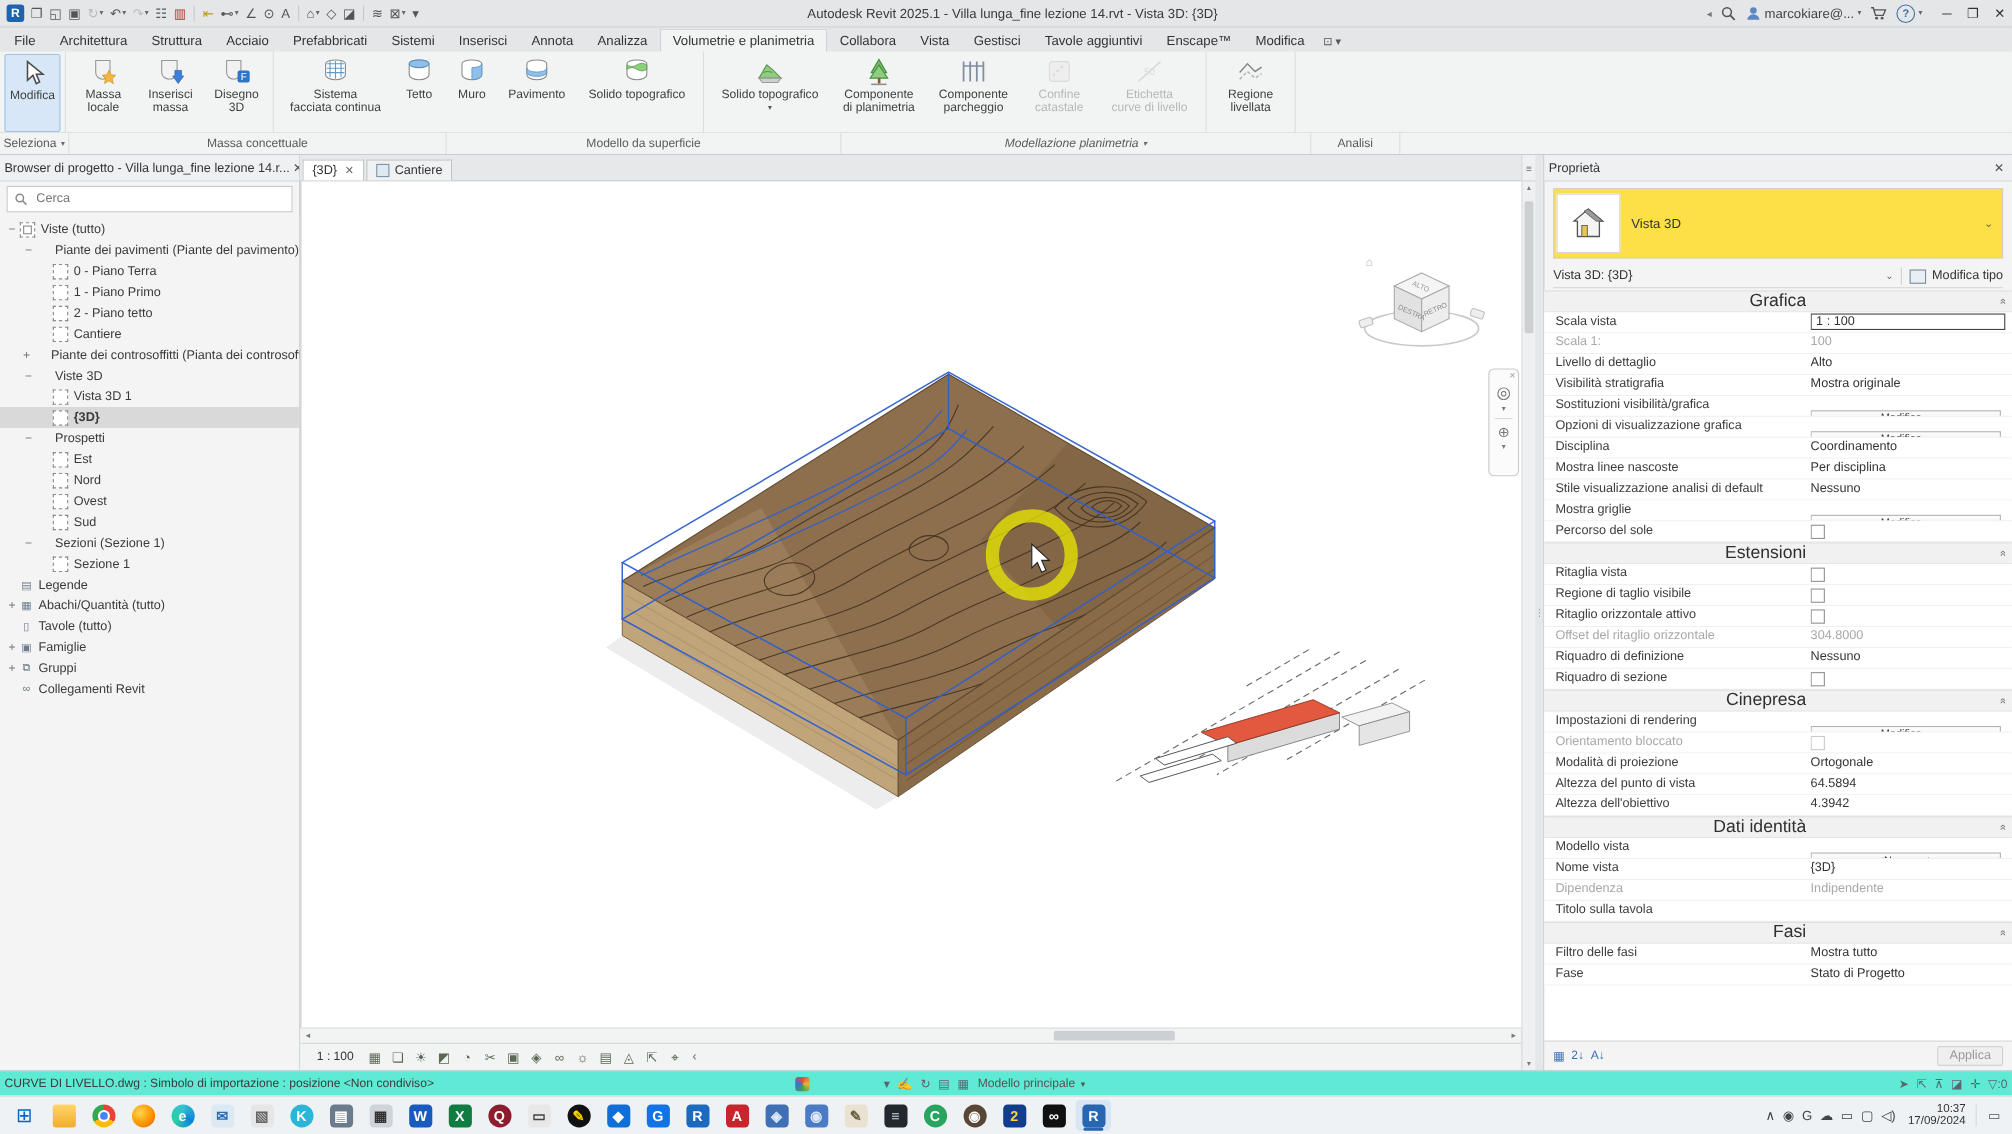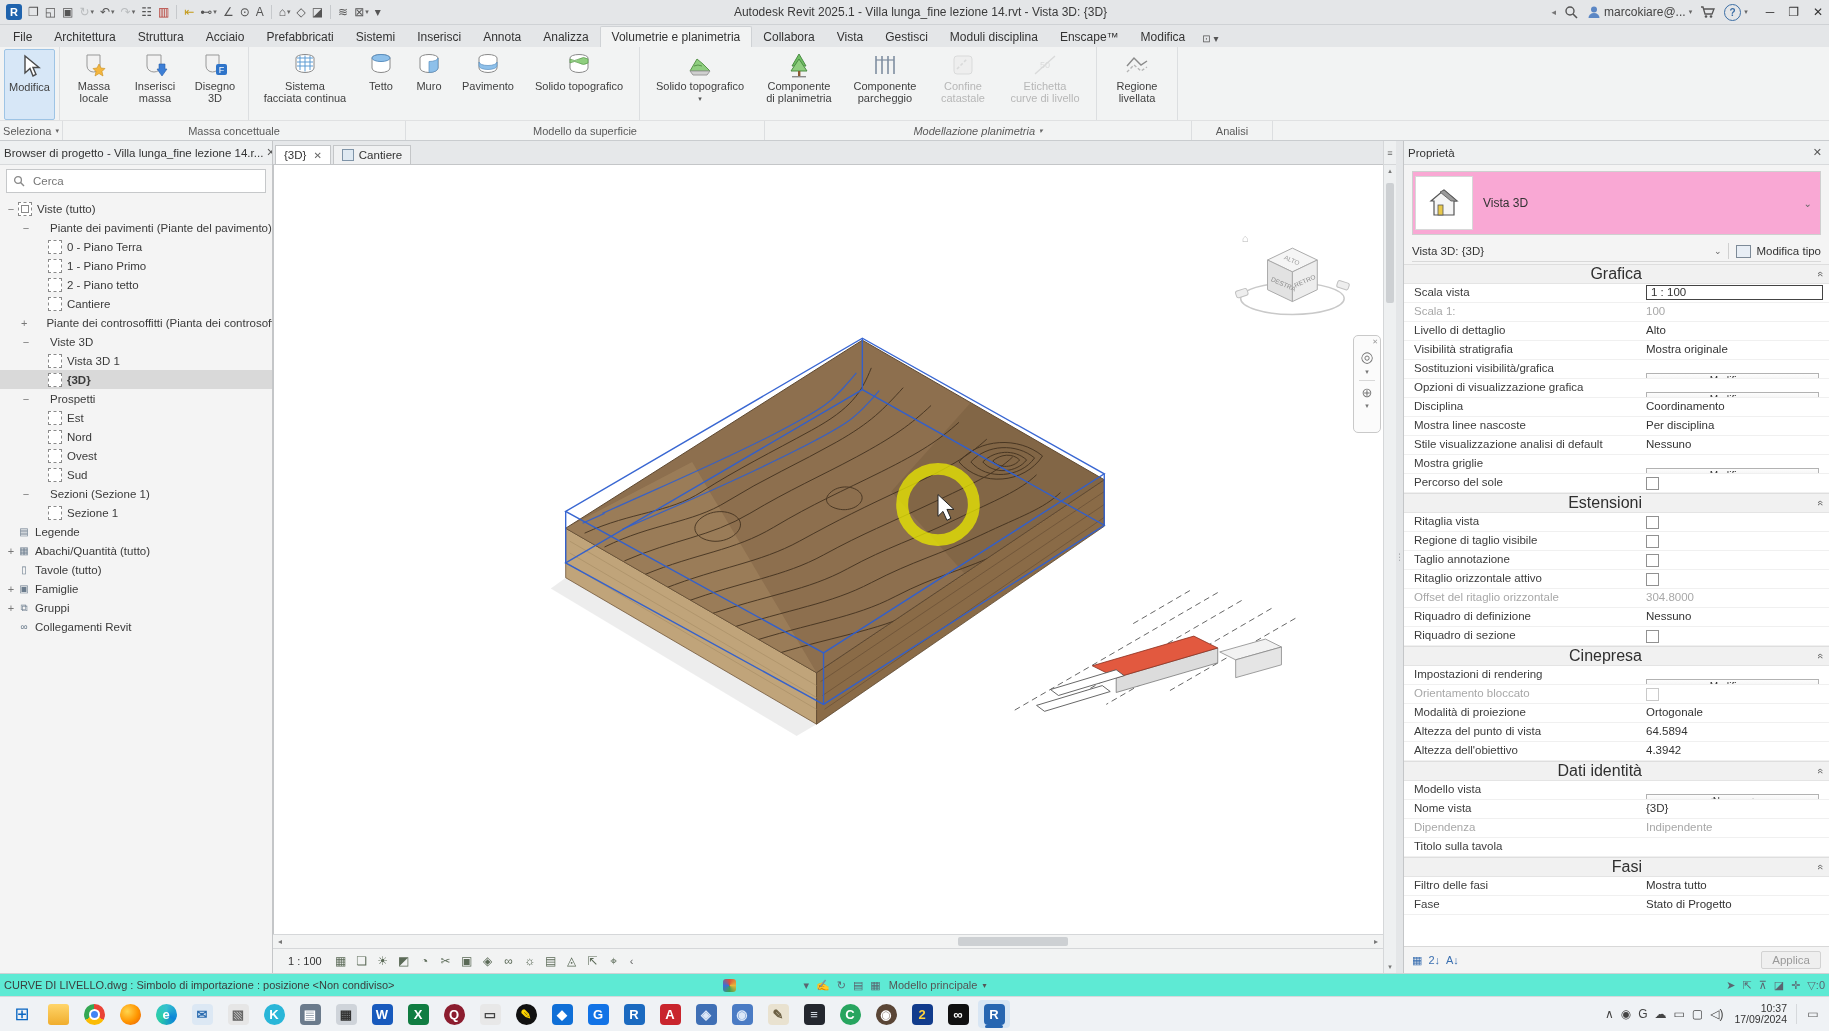--- a/index.html
+++ b/index.html
@@ -105,21 +105,21 @@
   
   .scrollstrip{width:12px;background:#eef0f1;border-left:1px solid #d5d7d9;display:flex;flex-direction:column;}
   .ss-top{height:23px;display:flex;align-items:center;justify-content:center;font-size:9px;color:#666;border-bottom:1px solid #d5d7d9;}
   .vtrack{flex:1;position:relative;}
   .vtrack .arr{position:absolute;left:0;right:0;text-align:center;font-size:7px;color:#777;}
   .vtrack .thumb{position:absolute;left:2px;right:2px;top:18px;height:120px;background:#cdd0d3;border-radius:2px;}
   .splitter{width:7px;background:#e4e6e8;display:flex;align-items:center;justify-content:center;color:#9a9da0;font-size:9px;}
 
   
   .props{width:425px;background:#f4f4f4;border-left:1px solid #c4c6c8;display:flex;flex-direction:column;}
-  .ptype{margin:6px 8px 4px 8px;display:flex;align-items:center;gap:10px;background:#f9a8d4;border:1px solid #cfcfcf;height:58px;padding:2px;}
+  .ptype{margin:6px 8px 4px 8px;display:flex;align-items:center;gap:10px;background:#fde047;border:1px solid #cfcfcf;height:58px;padding:2px;}
   .pimg{width:56px;height:52px;border:1px solid #d8d8d8;background:#fff;display:flex;align-items:center;justify-content:center;}
   .ptext{font-size:12px;color:#333;}
   .pddl{margin-left:auto;color:#666;font-size:10px;padding-right:6px;}
   .pcombo{margin:2px 8px;display:flex;align-items:center;font-size:11.5px;color:#333;height:20px;border-bottom:1px solid #d8d8d8;}
   .pcombo .dd{margin-left:auto;font-size:9px;color:#666;}
   .pcombo .mtsep{width:1px;height:16px;background:#d0d0d0;margin:0 7px;}
   .pcombo .mticon{width:13px;height:11px;border:1px solid #7d8a97;background:#e8eef5;margin-right:5px;}
   .prows{background:#fff;margin:0;}
   .prow{display:flex;height:18px;line-height:17px;font-size:11.5px;background:#fff;border-bottom:1px solid #f0f0f0;}
   .prow .plabel{width:232px;min-width:232px;padding-left:10px;overflow:hidden;white-space:nowrap;color:#3c3c3c;}
@@ -303,21 +303,21 @@
         <span class="rtab"><span>Acciaio</span></span>
         <span class="rtab"><span>Prefabbricati</span></span>
         <span class="rtab"><span>Sistemi</span></span>
         <span class="rtab"><span>Inserisci</span></span>
         <span class="rtab"><span>Annota</span></span>
         <span class="rtab"><span>Analizza</span></span>
         <span class="rtab on"><span>Volumetrie e planimetria</span></span>
         <span class="rtab"><span>Collabora</span></span>
         <span class="rtab"><span>Vista</span></span>
         <span class="rtab"><span>Gestisci</span></span>
-        <span class="rtab"><span>Moduli disciplina</span></span>
+        <span class="rtab"><span>Tavole aggiuntivi</span></span>
         <span class="rtab"><span>Enscape™</span></span>
         <span class="rtab"><span>Modifica</span></span>
       </span>
     <span class="tab-extra">⊡ ▾</span>
   </div>
 
   <div class="ribbon">
 
     <div class="rpanel">
       <div class="rbtn sel">
@@ -941,30 +941,20 @@
             <span class="plabel">Regione di taglio visibile</span>
             <span class="pval">
               
               
               
               <span class="v-check"></span>
             </span>
 
           </div>
           <div class="prow check">
-            <span class="plabel">Taglio annotazione</span>
-            <span class="pval">
-              
-              
-              
-              <span class="v-check"></span>
-            </span>
-
-          </div>
-          <div class="prow check">
             <span class="plabel">Ritaglio orizzontale attivo</span>
             <span class="pval">
               
               
               
               <span class="v-check"></span>
             </span>
 
           </div>
           <div class="prow text dis">

